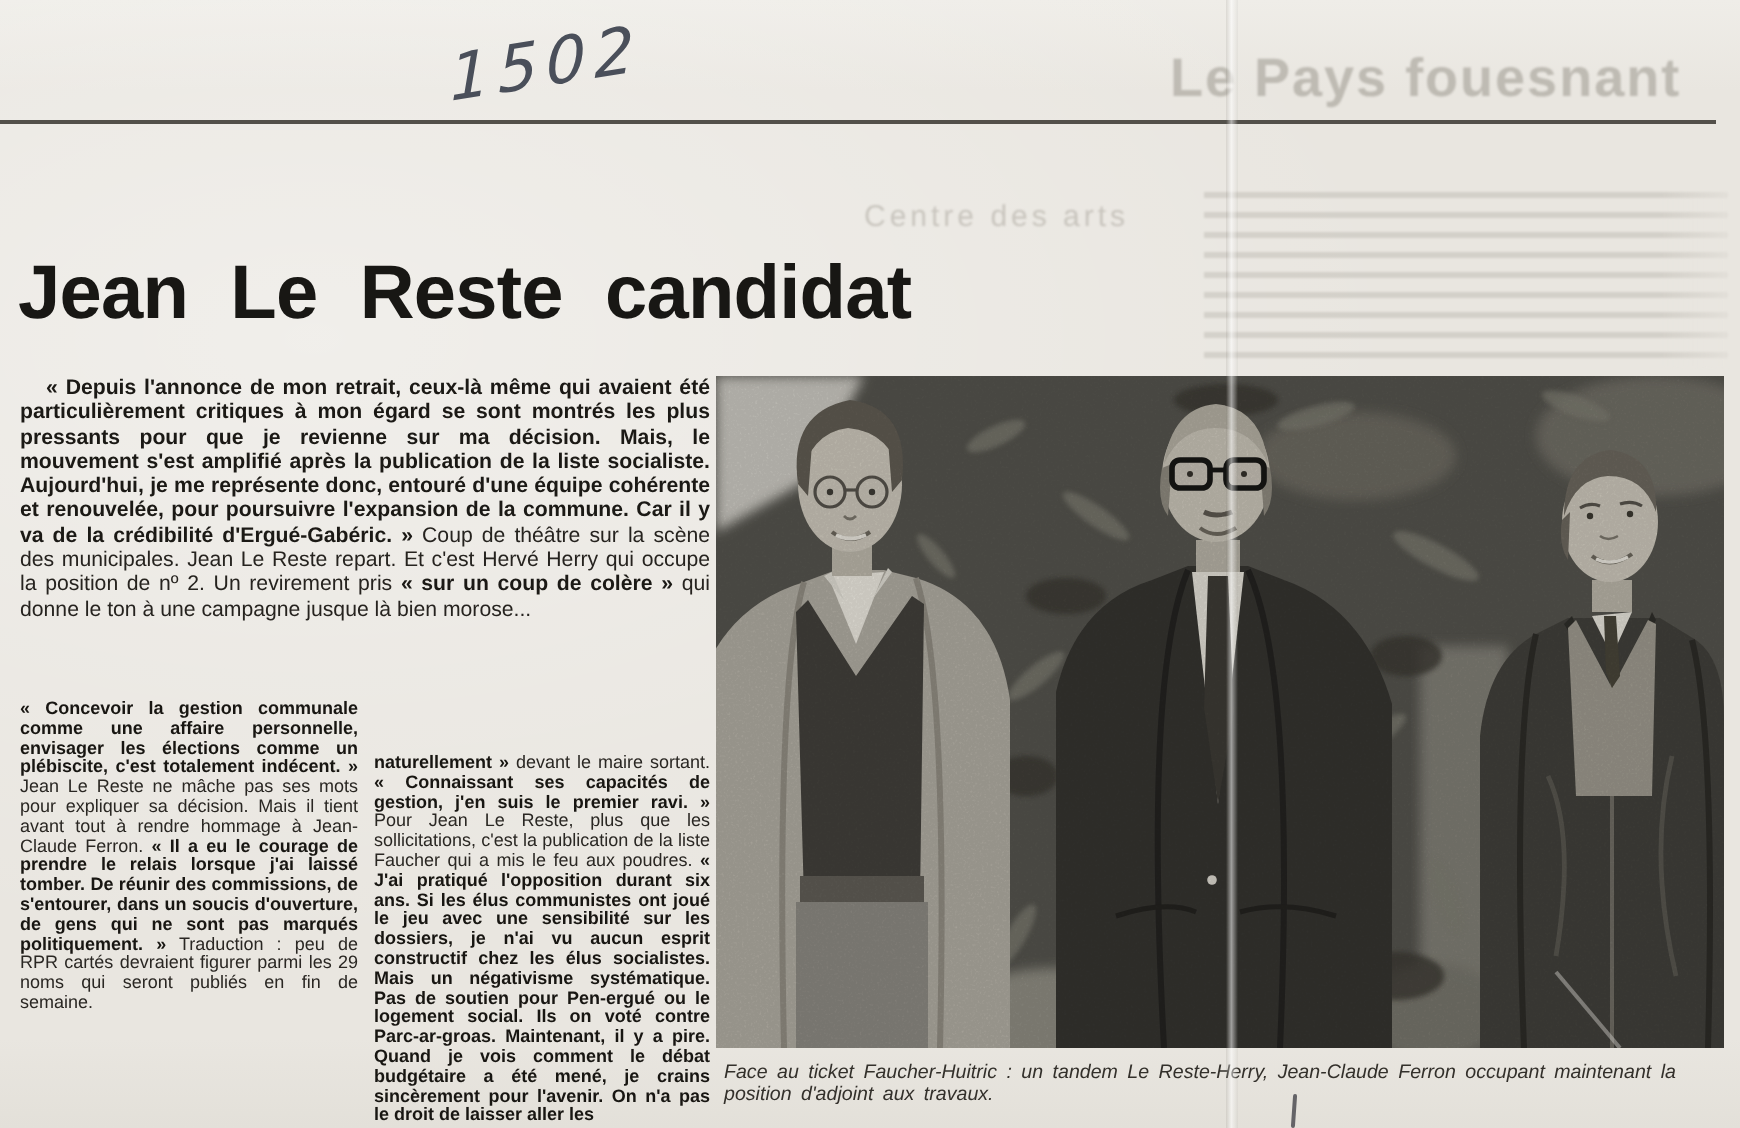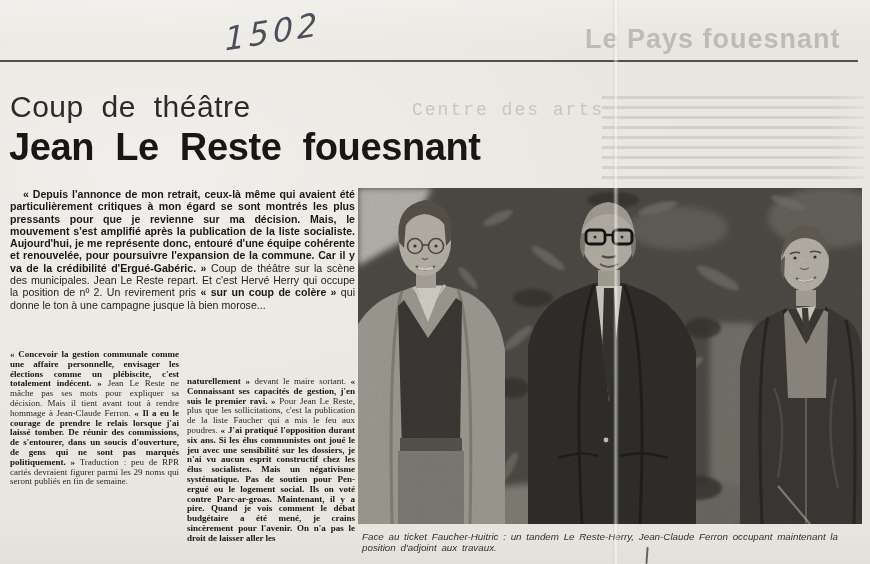--- a/index.html
+++ b/index.html
@@ -11,22 +11,22 @@
           linear-gradient(180deg,#efede8 0%, #e9e6e0 8%, #e9e6e0 92%, #e3e0d9 100%),
           #e9e6e0;
         color:#23211d;}
   
   .crease{position:absolute;left:613px;top:0;width:6px;height:564px;z-index:6;
           background:linear-gradient(90deg, rgba(60,55,45,.10), rgba(255,255,255,.55) 45%, rgba(60,55,45,.05));
           pointer-events:none;}
   
   .ghost-masthead{position:absolute;left:585px;top:24px;width:290px;font-size:27px;font-weight:bold;
           color:rgba(148,144,134,.50);letter-spacing:1px;filter:blur(.6px);white-space:nowrap;}
-  .ghost-center{position:absolute;left:412px;top:100px;font-size:18px;color:rgba(152,148,138,.42);
-          letter-spacing:2px;filter:blur(.6px);white-space:nowrap;font-family:Liberation Mono, monospace;}
+  .ghost-center{position:absolute;left:432px;top:100px;font-size:15px;color:rgba(152,148,138,.42);
+          letter-spacing:2px;filter:blur(.6px);white-space:nowrap;}
   .ghost-block{position:absolute;left:602px;top:96px;width:262px;height:88px;opacity:.45;filter:blur(.4px);
           background:repeating-linear-gradient(to bottom, rgba(146,142,132,.55) 0 3px, rgba(0,0,0,0) 3px 10px);}
   .ghost-block:after{content:"";position:absolute;right:0;top:0;width:34px;height:100%;
           background:linear-gradient(90deg, rgba(233,230,224,0), rgba(233,230,224,.7));}
   
   .section-label{position:absolute;left:12px;top:18px;font-size:18px;font-weight:bold;color:#1d1b18;
           letter-spacing:.2px;}
   .rule{position:absolute;left:0;top:60px;width:858px;height:2px;background:#53504a;}
   .handwriting{position:absolute;left:222px;top:2px;width:110px;height:54px;}
   .handwriting text{font-family:"DejaVu Sans", sans-serif;font-style:italic;font-size:32px;
@@ -35,21 +35,21 @@
   .kicker{position:absolute;left:10px;top:90px;margin:0;font-size:30px;font-weight:400;color:#2d2b27;
           word-spacing:9px;letter-spacing:.5px;}
   .headline{position:absolute;left:9px;top:126px;margin:0;font-size:38px;font-weight:bold;color:#181714;
           word-spacing:11px;letter-spacing:-0.4px;}
   
   .lead{position:absolute;left:10px;top:188px;width:345px;margin:0;font-size:10.6px;line-height:12.3px;
         text-align:justify;color:#26231f;text-indent:13px;}
   .lead b{color:#1b1915;}
   
   .col{position:absolute;top:350px;font-size:9px;line-height:9.8px;text-align:justify;color:#2a2723;}
-  .col p{margin:0;font-family:Liberation Serif, serif;}
+  .col p{margin:0;}
   .col b{color:#181612;}
   .col1{left:10px;width:169px;height:180px;overflow:hidden;}
   .col2{left:187px;width:168px;height:212px;overflow:hidden;margin-top:27px;}
   .col2 p{text-indent:0;}
   .subhead{position:absolute;left:10px;top:540px;width:169px;margin:0;text-align:center;
            font-size:13.5px;font-weight:bold;color:#1b1915;letter-spacing:.2px;}
   
   .photo{position:absolute;left:358px;top:188px;width:504px;height:336px;display:block;}
   .caption{position:absolute;left:362px;top:531px;width:502px;margin:0;font-style:italic;
            font-size:9.8px;line-height:11.3px;color:#33302b;text-align:left;word-spacing:2px;}
@@ -63,22 +63,21 @@
 
   <div class="ghost-masthead">Le Pays fouesnant</div>
   <div class="ghost-center">Centre des arts</div>
   <div class="ghost-block"></div>
 
   <svg class="handwriting" viewBox="0 0 110 54">
     <text x="6" y="40" transform="rotate(-9 55 27) skewX(-8)">1502</text>
   </svg>
   <div class="rule"></div>
 
-  <h2 class="kicker">Coup de théâtre</h2>
-  <h1 class="headline">Jean Le Reste fouesnant</h1>
+  <h1 class="headline">Jean Le Reste candidat</h1>
 
   <p class="lead"><b>« Depuis l'annonce de mon retrait, ceux-là même qui avaient été particulièrement critiques à mon égard se sont montrés les plus pressants pour que je revienne sur ma décision. Mais, le mouvement s'est amplifié après la publication de la liste socialiste. Aujourd'hui, je me représente donc, entouré d'une équipe cohérente et renouvelée, pour poursuivre l'expansion de la commune. Car il y va de la crédibilité d'Ergué-Gabéric. »</b><span> Coup de théâtre sur la scène des municipales. Jean Le Reste repart. Et c'est Hervé Herry qui occupe la position de nº 2. Un revirement pris </span><b>« sur un coup de colère »</b><span> qui donne le ton à une campagne jusque là bien morose...</span></p>
 
   <div class="col col1">
     <p><b>« Concevoir la gestion communale comme une affaire personnelle, envisager les élections comme un plébiscite, c'est totalement indécent. »</b><span> Jean Le Reste ne mâche pas ses mots pour expliquer sa décision. Mais il tient avant tout à rendre hommage à Jean-Claude Ferron. </span><b>« Il a eu le courage de prendre le relais lorsque j'ai laissé tomber. De réunir des commissions, de s'entourer, dans un soucis d'ouverture, de gens qui ne sont pas marqués politiquement. »</b><span> Traduction : peu de RPR cartés devraient figurer parmi les 29 noms qui seront publiés en fin de semaine.</span></p>
   </div>
 
   <div class="col col2">
     <p><b>naturellement »</b><span> devant le maire sortant. </span><b>« Connaissant ses capacités de gestion, j'en suis le premier ravi. »</b><span> Pour Jean Le Reste, plus que les sollicitations, c'est la publication de la liste Faucher qui a mis le feu aux poudres. </span><b>« J'ai pratiqué l'opposition durant six ans. Si les élus communistes ont joué le jeu avec une sensibilité sur les dossiers, je n'ai vu aucun esprit constructif chez les élus socialistes. Mais un négativisme systématique. Pas de soutien pour Pen-ergué ou le logement social. Ils on voté contre Parc-ar-groas. Maintenant, il y a pire. Quand je vois comment le débat budgétaire a été mené, je crains sincèrement pour l'avenir. On n'a pas le droit de laisser aller les</b></p>
   </div>

